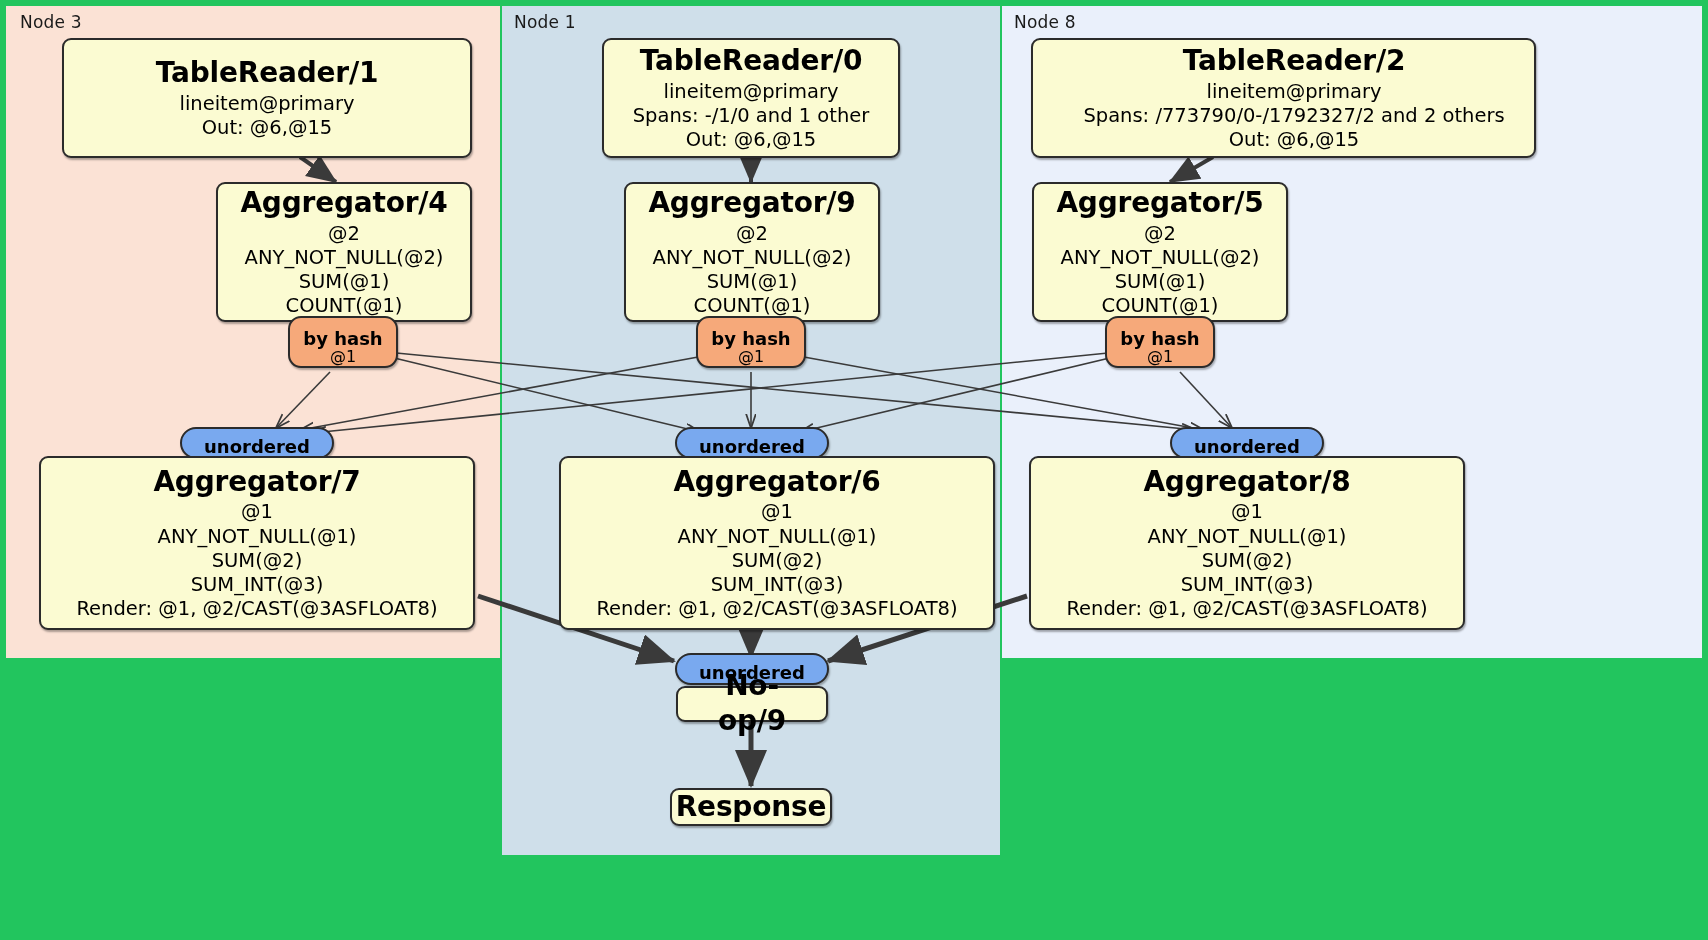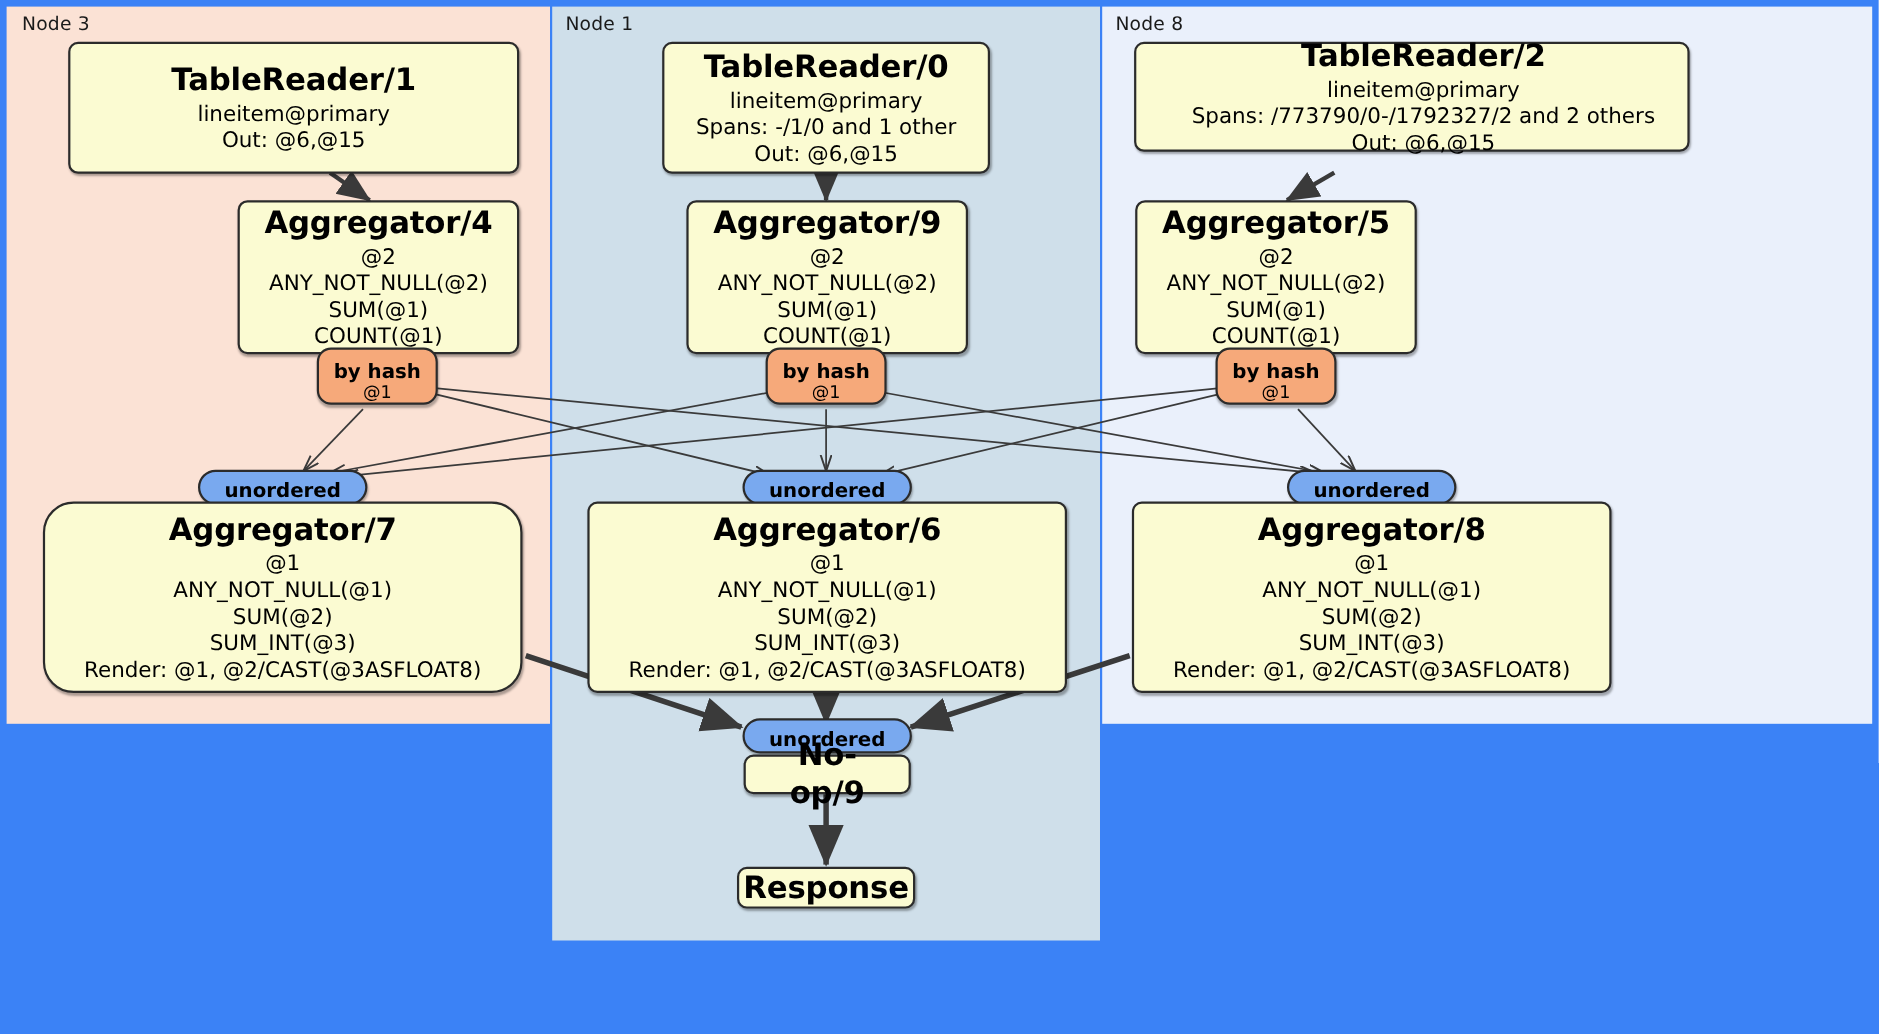--- a/index.html
+++ b/index.html
@@ -1,17 +1,17 @@
 <!DOCTYPE html>
 <html><head>
 <meta charset="utf-8">
 <style>
   html,body{margin:0;padding:0;background:#ffffff;}
   body{font-family:"DejaVu Sans","Liberation Sans",sans-serif;}
-  #stage{position:relative;width:1708px;height:940px;overflow:hidden;background:#3b82f6;}
+  #stage{position:relative;width:1708px;height:940px;overflow:hidden;background:#22c55e;}
 
   
   .panel{position:absolute;box-sizing:border-box;}
   .panel-label{position:absolute;font-size:17px;color:#1a1a1a;letter-spacing:.2px;white-space:nowrap;}
 
   #panel-node3{left:6px;top:6px;width:494px;height:652px;background:#fbe2d5;}
   #panel-node1{left:502px;top:6px;width:498px;height:849px;background:#cfdfea;}
   #panel-node2{left:1002px;top:6px;width:700px;height:652px;background:#eaf0fb;}
 
   
@@ -87,21 +87,21 @@
     <div class="ln">Out: @6,@15</div>
   </div>
 
   <div class="box" style="left:602px;top:38px;width:298px;height:120px;">
     <div class="ttl">TableReader/0</div>
     <div class="ln">lineitem@primary</div>
     <div class="ln">Spans: -/1/0 and 1 other</div>
     <div class="ln">Out: @6,@15</div>
   </div>
 
-  <div class="box" style="left:1031px;top:38px;width:505px;height:100px;padding-left:21px;">
+  <div class="box" style="left:1031px;top:38px;width:505px;height:120px;padding-left:21px;">
     <div class="ttl">TableReader/2</div>
     <div class="ln">lineitem@primary</div>
     <div class="ln">Spans: /773790/0-/1792327/2 and 2 others</div>
     <div class="ln">Out: @6,@15</div>
   </div>
 
   <div class="box" style="left:216px;top:182px;width:256px;height:140px;">
     <div class="ttl">Aggregator/4</div>
     <div class="ln">@2</div>
     <div class="ln">ANY_NOT_NULL(@2)</div>
@@ -145,30 +145,30 @@
   </div>
 
   <div class="badge unord" style="left:675px;top:427px;width:154px;height:32px;">
     <div class="bl">unordered</div>
   </div>
 
   <div class="badge unord" style="left:1170px;top:427px;width:154px;height:32px;">
     <div class="bl">unordered</div>
   </div>
 
-  <div class="box" style="left:39px;top:456px;width:436px;height:174px;border-radius:28px;">
+  <div class="box" style="left:39px;top:456px;width:436px;height:174px;">
     <div class="ttl">Aggregator/7</div>
     <div class="ln">@1</div>
     <div class="ln">ANY_NOT_NULL(@1)</div>
     <div class="ln">SUM(@2)</div>
     <div class="ln">SUM_INT(@3)</div>
     <div class="ln">Render: @1, @2/CAST(@3ASFLOAT8)</div>
   </div>
 
-  <div class="box" style="left:534px;top:456px;width:436px;height:174px;">
+  <div class="box" style="left:559px;top:456px;width:436px;height:174px;">
     <div class="ttl">Aggregator/6</div>
     <div class="ln">@1</div>
     <div class="ln">ANY_NOT_NULL(@1)</div>
     <div class="ln">SUM(@2)</div>
     <div class="ln">SUM_INT(@3)</div>
     <div class="ln">Render: @1, @2/CAST(@3ASFLOAT8)</div>
   </div>
 
   <div class="box" style="left:1029px;top:456px;width:436px;height:174px;">
     <div class="ttl">Aggregator/8</div>

